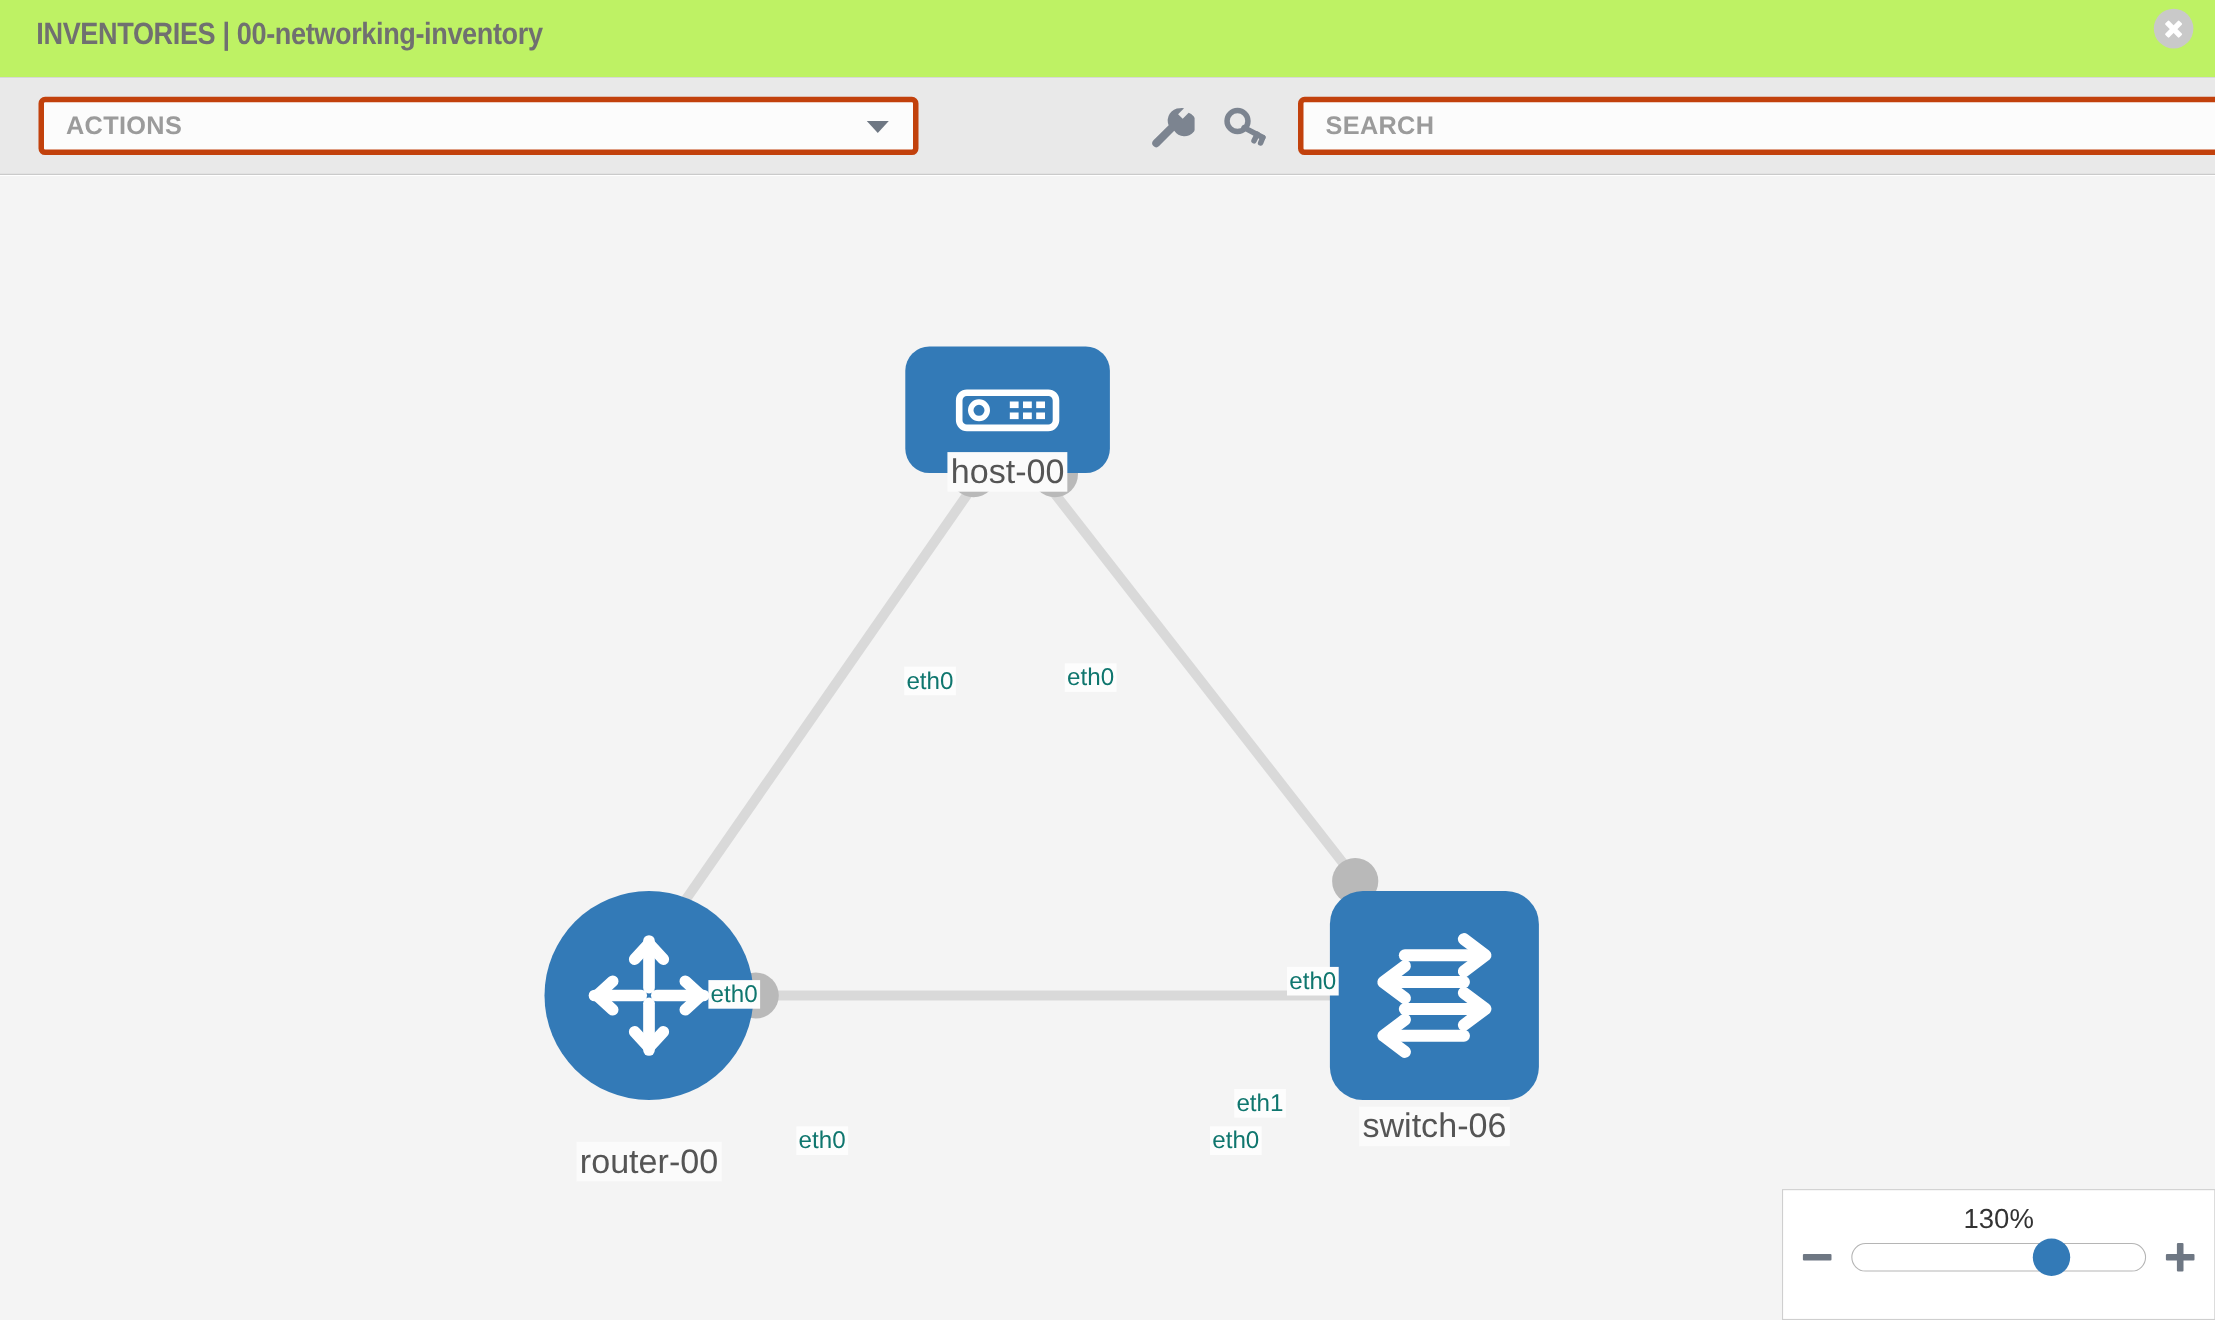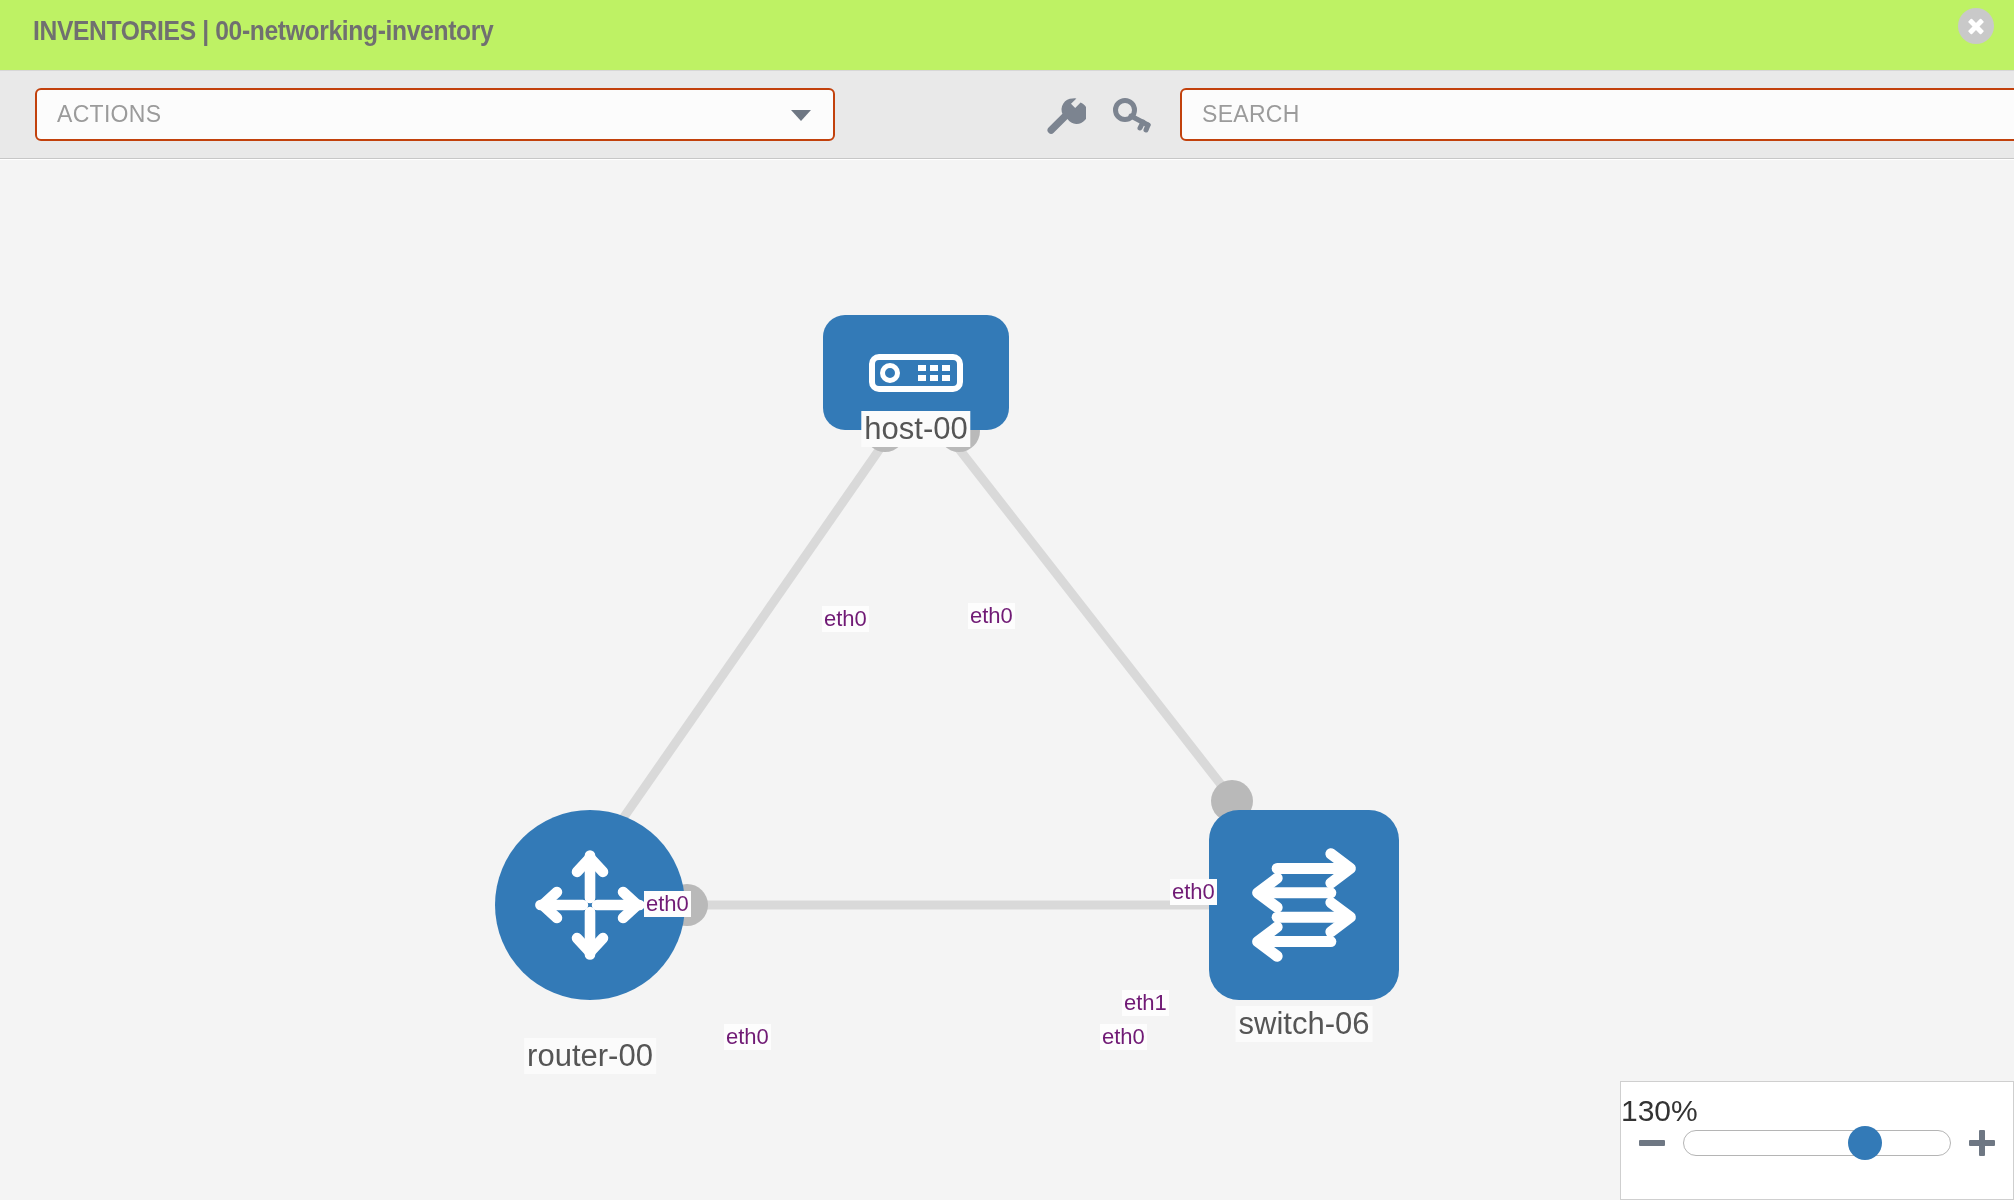--- a/index.html
+++ b/index.html
@@ -36,23 +36,24 @@
   .close-btn::before { transform: rotate(45deg); }
   .close-btn::after  { transform: rotate(-45deg); }
 
   
   .toolbar {
     position: absolute; left: 0; top: 71px; width: 2014px; height: 88px;
     background: #e9e9e9; border-bottom: 1px solid #c7c7c7;
   }
   .select-box {
     position: absolute; background: #fcfcfc;
-    border: 2px solid #c2410c; border-radius: 6px;
+    border: 5px solid #c2410c; border-radius: 6px;
     height: 53px; display: flex; align-items: center;
     cursor: pointer;
+    font-weight: bold;
   }
   #actions-select { left: 35px; top: 17px; width: 800px; }
   #search-select  { left: 1180px; top: 17px; width: 910px; }
   .select-label {
     margin-left: 20px; font-size: 23px; color: #9b9b9b;
     letter-spacing: 0.3px;
     font-family: "Liberation Sans Narrow", "Liberation Sans", sans-serif;
   }
   .caret {
     position: absolute; right: 22px; top: 50%; margin-top: -5px;
@@ -101,33 +102,33 @@
   #node-switch .node-shape { width: 190px; height: 190px; border-radius: 30px; }
   #node-switch .node-label { top: 196px; }
 
   
   .port {
     position: absolute; width: 42px; height: 42px;
     border-radius: 50%; background: #b9b9b9;
   }
   
   .edge-label {
-    position: absolute; font-size: 22px; color: #701a75;
+    position: absolute; font-size: 22px; color: #0f766e;
     background: #fdfdfd; padding: 0 2px; white-space: nowrap;
   }
 
   
   .zoom-panel {
     position: absolute; left: 1620px; top: 1081px;
     width: 394px; height: 119px;
     background: #ffffff; border: 1px solid #cfcfcf;
   }
   .zoom-value {
     position: absolute; top: 12px; left: 0; width: 100%;
-    text-align: left; font-size: 30px; color: #333333;
+    text-align: center; font-size: 25px; color: #333333;
   }
   .zoom-row {
     position: absolute; top: 48px; left: 0; width: 100%;
     display: flex; align-items: center; justify-content: center; gap: 18px;
   }
   .zoom-btn {
     position: relative; width: 26px; height: 26px; cursor: pointer; flex: none;
   }
   .zoom-btn .bar-h {
     position: absolute; left: 0; top: 10px; width: 26px; height: 6px;

